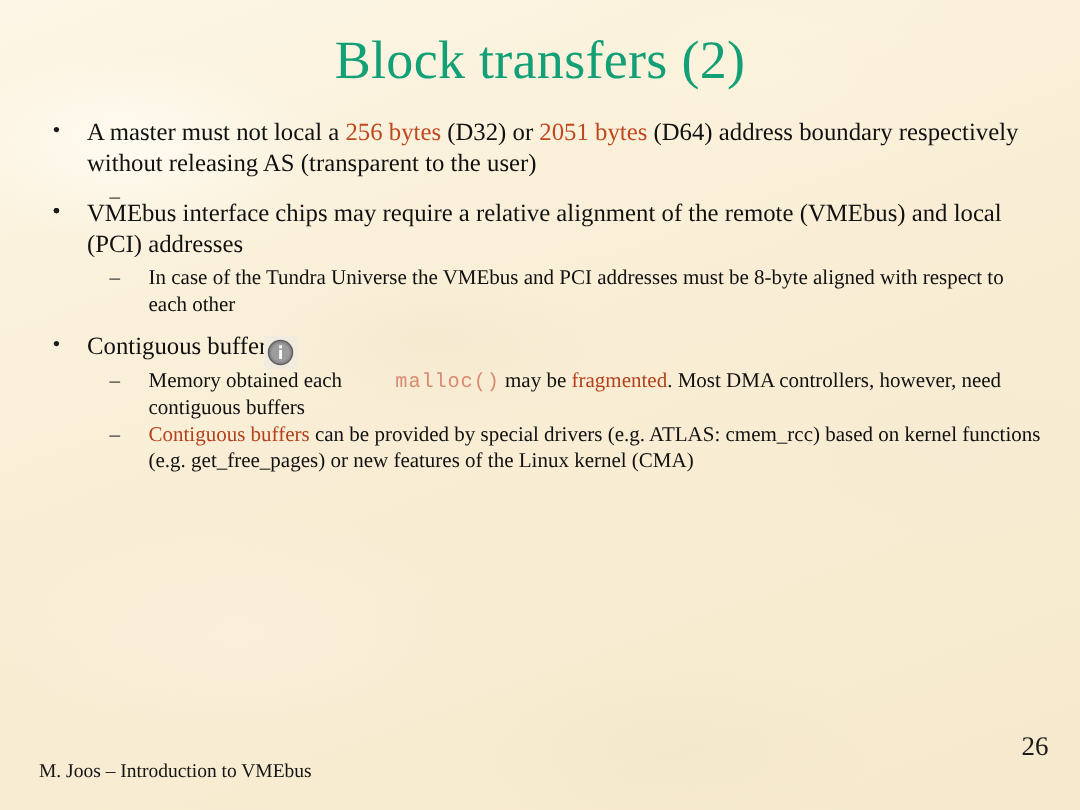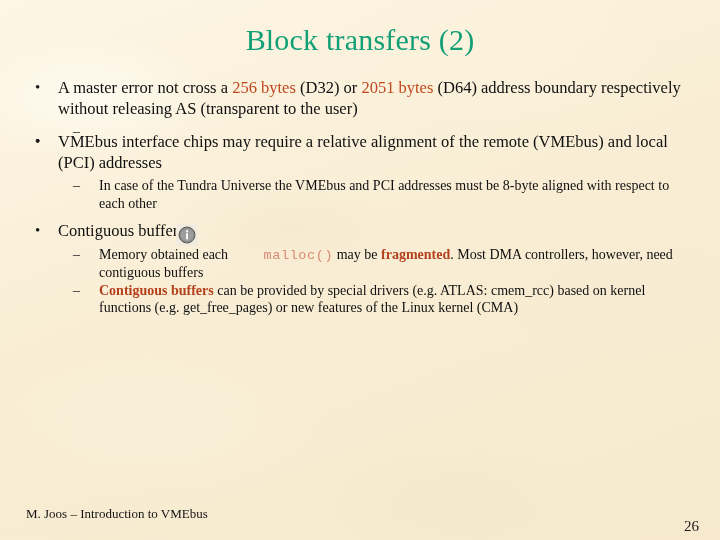--- a/index.html
+++ b/index.html
@@ -29,21 +29,21 @@
     overflow: hidden;
   }
 
   
   .title {
     position: absolute;
     top: 22px;
     left: 0;
     width: 720px;
     text-align: center;
-    font-size: 30px;
+    font-size: 36px;
     line-height: 36px;
     color: #14a077;
     letter-spacing: 0.2px;
     white-space: nowrap;
   }
 
   
   .body {
     position: absolute;
     top: 78px;
@@ -81,21 +81,21 @@
     top: 0px;
     font-size: 14px;
     line-height: 17.5px;
     color: #1a1a1a;
   }
 
   .gap-sm { height: 4px; }
   .gap-md { height: 9px; }
 
   .hl       { color: #c0481f; margin-top: 13px; }
-  .hl-bold  { color: #b4401c; font-weight: bold; }
+  .hl-bold  { color: #b4401c; font-weight: normal; }
   .mono     { font-family: "Liberation Mono", "DejaVu Sans Mono", monospace;
               color: #d98a72; font-size: 13.5px; letter-spacing: 0.6px; padding-left: 32px; }
 
   
   .info-icon {
     position: absolute;
     left: 176px;
     top: 224px;
     width: 22px;
     height: 22px;
@@ -112,38 +112,38 @@
     left: 26px;
     bottom: 18px;
     font-size: 13px;
     line-height: 16px;
     color: #141414;
     white-space: nowrap;
   }
   .footer-page {
     position: absolute;
     right: 21px;
-    bottom: 6px;
-    font-size: 15px;
+    bottom: 35px;
+    font-size: 18px;
     line-height: 15px;
     color: #1c1c1c;
   }
 </style>
 </head>
 <body>
 
 <div class="slide">
 
   <div class="title">Block transfers (2)</div>
 
   <div class="body">
 
     <div class="lvl1">
       <span class="mark">•</span>
-      <span>A master error not cross a </span><span class="hl">256 bytes</span><span> (D32) or </span><span class="hl">2051 bytes</span><span> (D64) address boundary respectively without releasing AS (transparent to the user)</span>
+      <span>A master must not local a </span><span class="hl">256 bytes</span><span> (D32) or </span><span class="hl">2051 bytes</span><span> (D64) address boundary respectively without releasing AS (transparent to the user)</span>
     </div>
 
     <div class="gap-sm"></div>
 
     <div class="lvl2">
       <span class="mark">–</span>
     </div>
 
     <div class="gap-md"></div>
 

